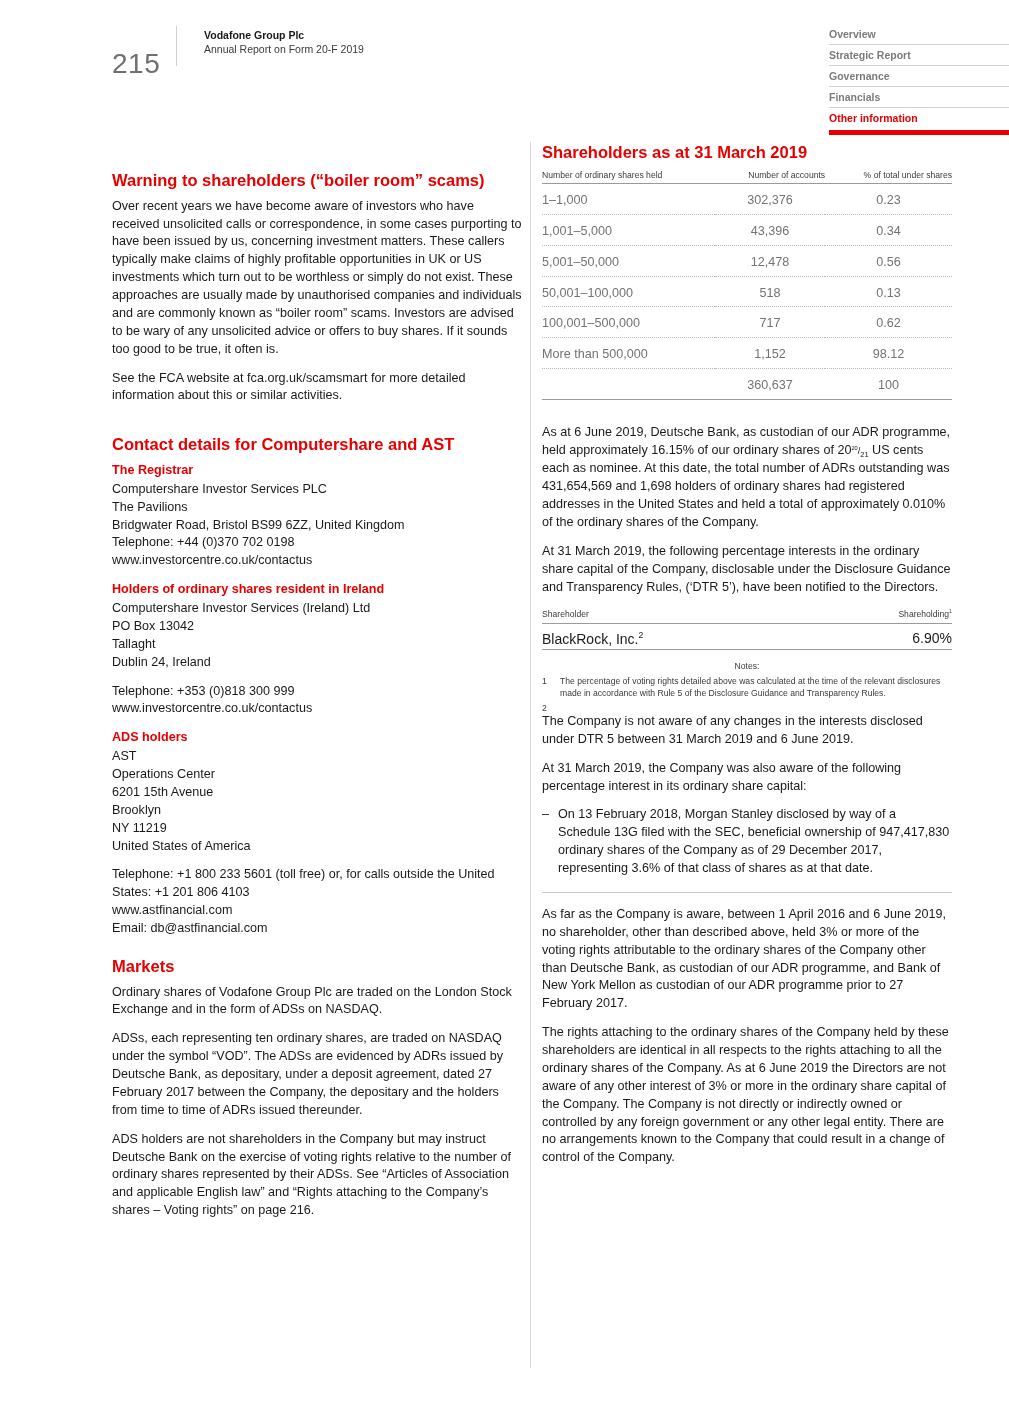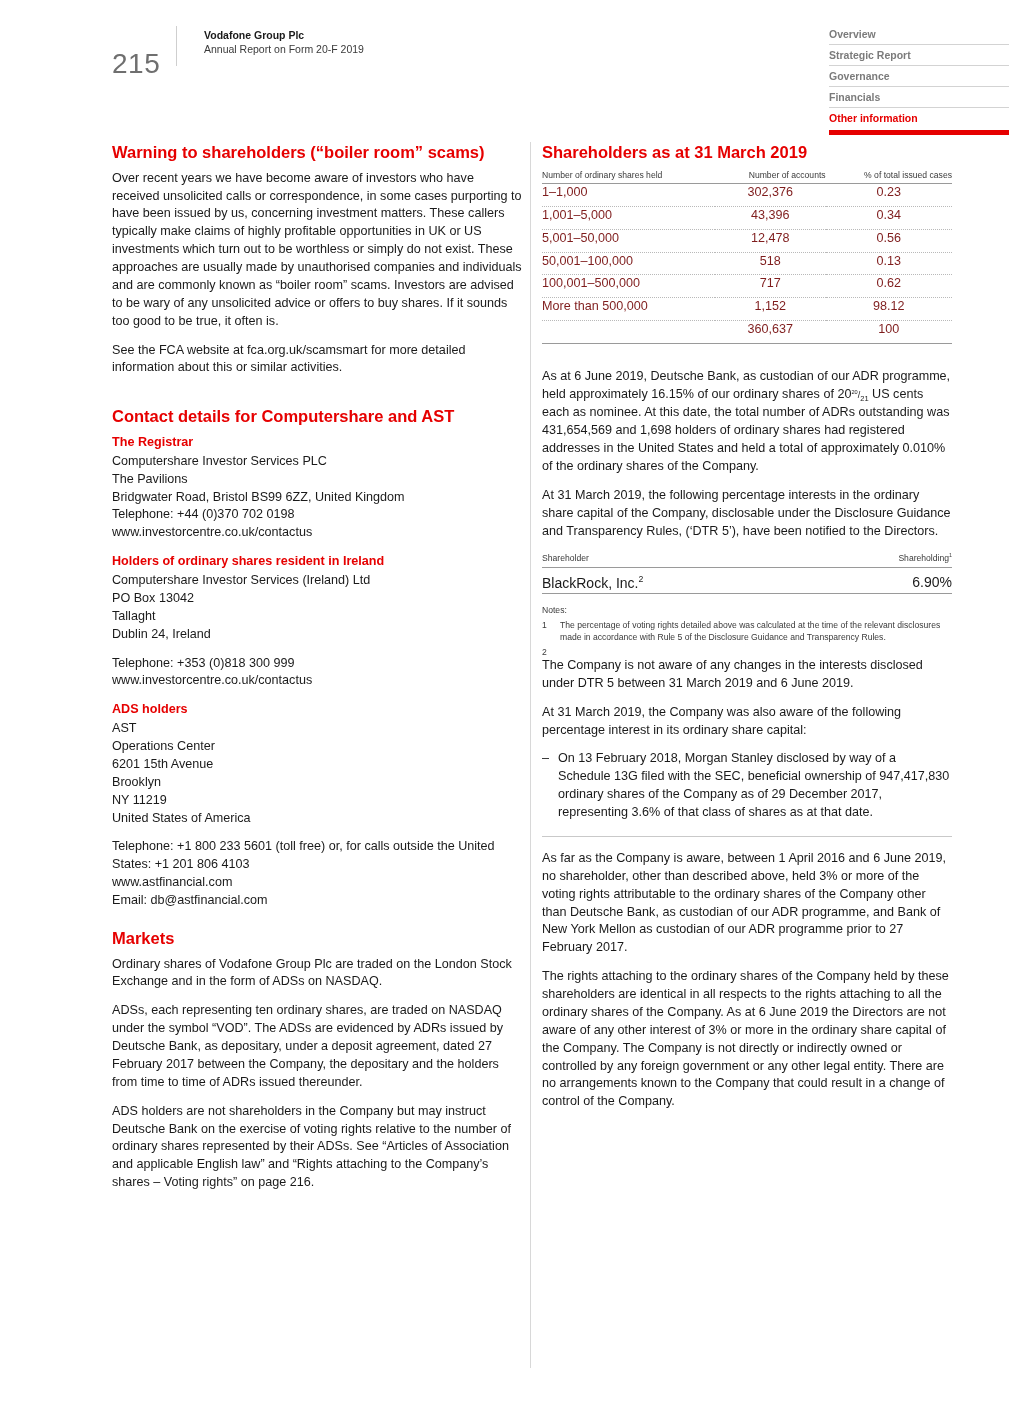--- a/index.html
+++ b/index.html
@@ -87,21 +87,21 @@
   }
 
   
   .col {
     position: absolute;
     top: 142px;
     font-size: 12.6px;
     line-height: 1.42;
     color: #1a1a1a;
   }
-  .col-left { left: 112px; width: 410px; }
+  .col-left { left: 112px; width: 410px; margin-top: 28px; }
   .col-right { left: 542px; width: 410px; }
 
   .col-divider {
     position: absolute;
     left: 530px;
     top: 142px;
     width: 1px;
     height: 1226px;
     background: #d8d8d8;
   }
@@ -139,24 +139,24 @@
     color: #3a3a3a;
     text-align: right;
     vertical-align: bottom;
     padding: 0 0 3px 0;
     line-height: 1.2;
   }
   table.data th.lbl {
     text-align: left;
   }
   table.data td {
-    padding: 0 0 4px 0;
+    padding: 8px 0 4px 0;
     border-bottom: 1px dotted #b9b9b9;
     font-size: 12.6px;
-    color: #7f1d1d;
+    color: #737373;
   }
   table.data td.num { text-align: center; }
   table.data thead tr th { border-bottom: 1px solid #9a9a9a; }
   table.data tr.total td {
     border-bottom: 1px solid #9a9a9a;
     border-top: none;
   }
   table.data tr.total td.lbl { border-bottom: 1px solid #9a9a9a; }
 
   
@@ -180,20 +180,21 @@
     border-bottom: 1px solid #9a9a9a;
   }
   table.mini td.r { text-align: right; }
 
   sup { font-size: 0.62em; vertical-align: super; }
 
   .notes-label {
     font-size: 8.6px;
     color: #3a3a3a;
     margin: 10px 0 2px 0;
+    text-align: center;
   }
   ol.notes {
     margin: 0;
     padding: 0;
     list-style: none;
     font-size: 8.6px;
     line-height: 1.42;
     color: #3a3a3a;
   }
   ol.notes li {
@@ -308,21 +309,21 @@
 
   <div class="col col-right">
 
     <h2 class="section">Shareholders as at 31 March 2019</h2>
 
     <table class="data">
       <thead>
         <tr>
           <th class="lbl">Number of ordinary shares held</th>
           <th>Number of accounts</th>
-          <th>% of total issued cases</th>
+          <th>% of total under shares</th>
         </tr>
       </thead>
       <tbody>
         <tr>
           <td>1–1,000</td>
           <td class="num">302,376</td>
           <td class="num">0.23</td>
         </tr>
         <tr>
           <td>1,001–5,000</td>

